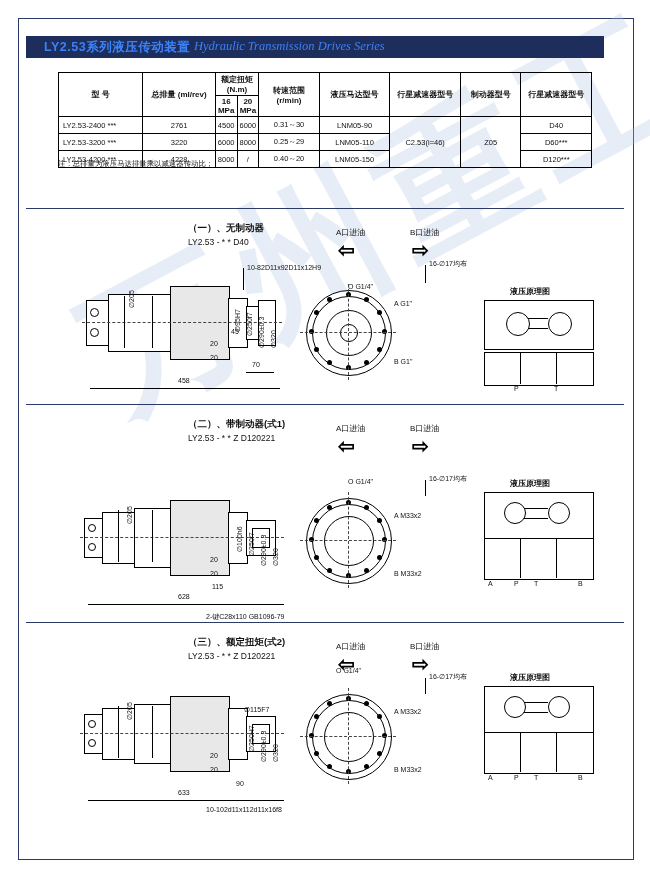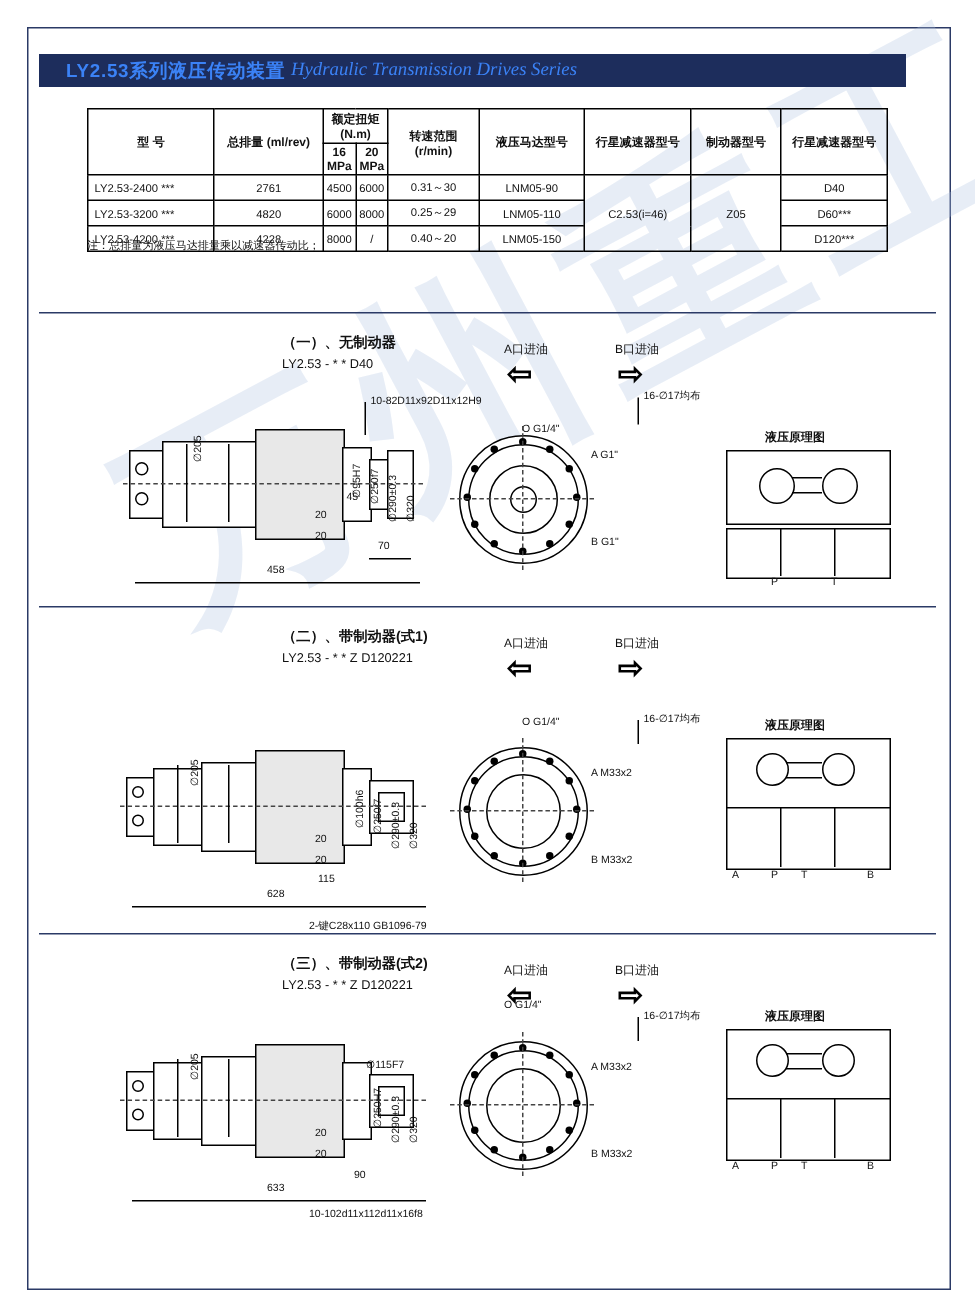--- a/index.html
+++ b/index.html
@@ -98,21 +98,21 @@
       <td>4500</td>
       <td>6000</td>
       <td>0.31～30</td>
       <td>LNM05-90</td>
       <td rowspan="3">C2.53(i=46)</td>
       <td rowspan="3">Z05</td>
       <td>D40</td>
     </tr>
     <tr class="row">
       <td class="lft">LY2.53-3200 ***</td>
-      <td>4820</td>
+      <td>3220</td>
       <td>6000</td>
       <td>8000</td>
       <td>0.25～29</td>
       <td>LNM05-110</td>
       <td>D60***</td>
     </tr>
     <tr class="row">
       <td class="lft">LY2.53-4200 ***</td>
       <td>4228</td>
       <td>8000</td>
@@ -272,21 +272,21 @@
   <div class="hyd-box" style="left:484px;top:538px;width:108px;height:40px"></div>
   <div class="ln" style="left:520px;top:538px;width:1px;height:40px"></div>
   <div class="ln" style="left:556px;top:538px;width:1px;height:40px"></div>
   <div class="lbl" style="left:488px;top:580px">A</div>
   <div class="lbl" style="left:514px;top:580px">P</div>
   <div class="lbl" style="left:534px;top:580px">T</div>
   <div class="lbl" style="left:578px;top:580px">B</div>
 
   <div class="hr" style="top:622px"></div>
 
-  <div class="sec-h" style="left:188px;top:636px">（三）、带制动器(式2)</div>
+  <div class="sec-h" style="left:188px;top:636px">（三）、额定扭矩(式2)</div>
   <div class="sec-s" style="left:188px;top:651px">LY2.53 - * * Z D120221</div>
 
   <div class="lbl8" style="left:336px;top:641px">A口进油</div>
   <div class="lbl8" style="left:410px;top:641px">B口进油</div>
   <div class="arrow" style="left:338px;top:657px">⇦</div>
   <div class="arrow" style="left:412px;top:657px">⇨</div>
 
   <div class="lbl" style="left:336px;top:667px">O G1/4"</div>
   <div class="lbl" style="left:429px;top:672px">16-∅17均布</div>
   <div class="ln" style="left:425px;top:678px;width:1px;height:16px"></div>

